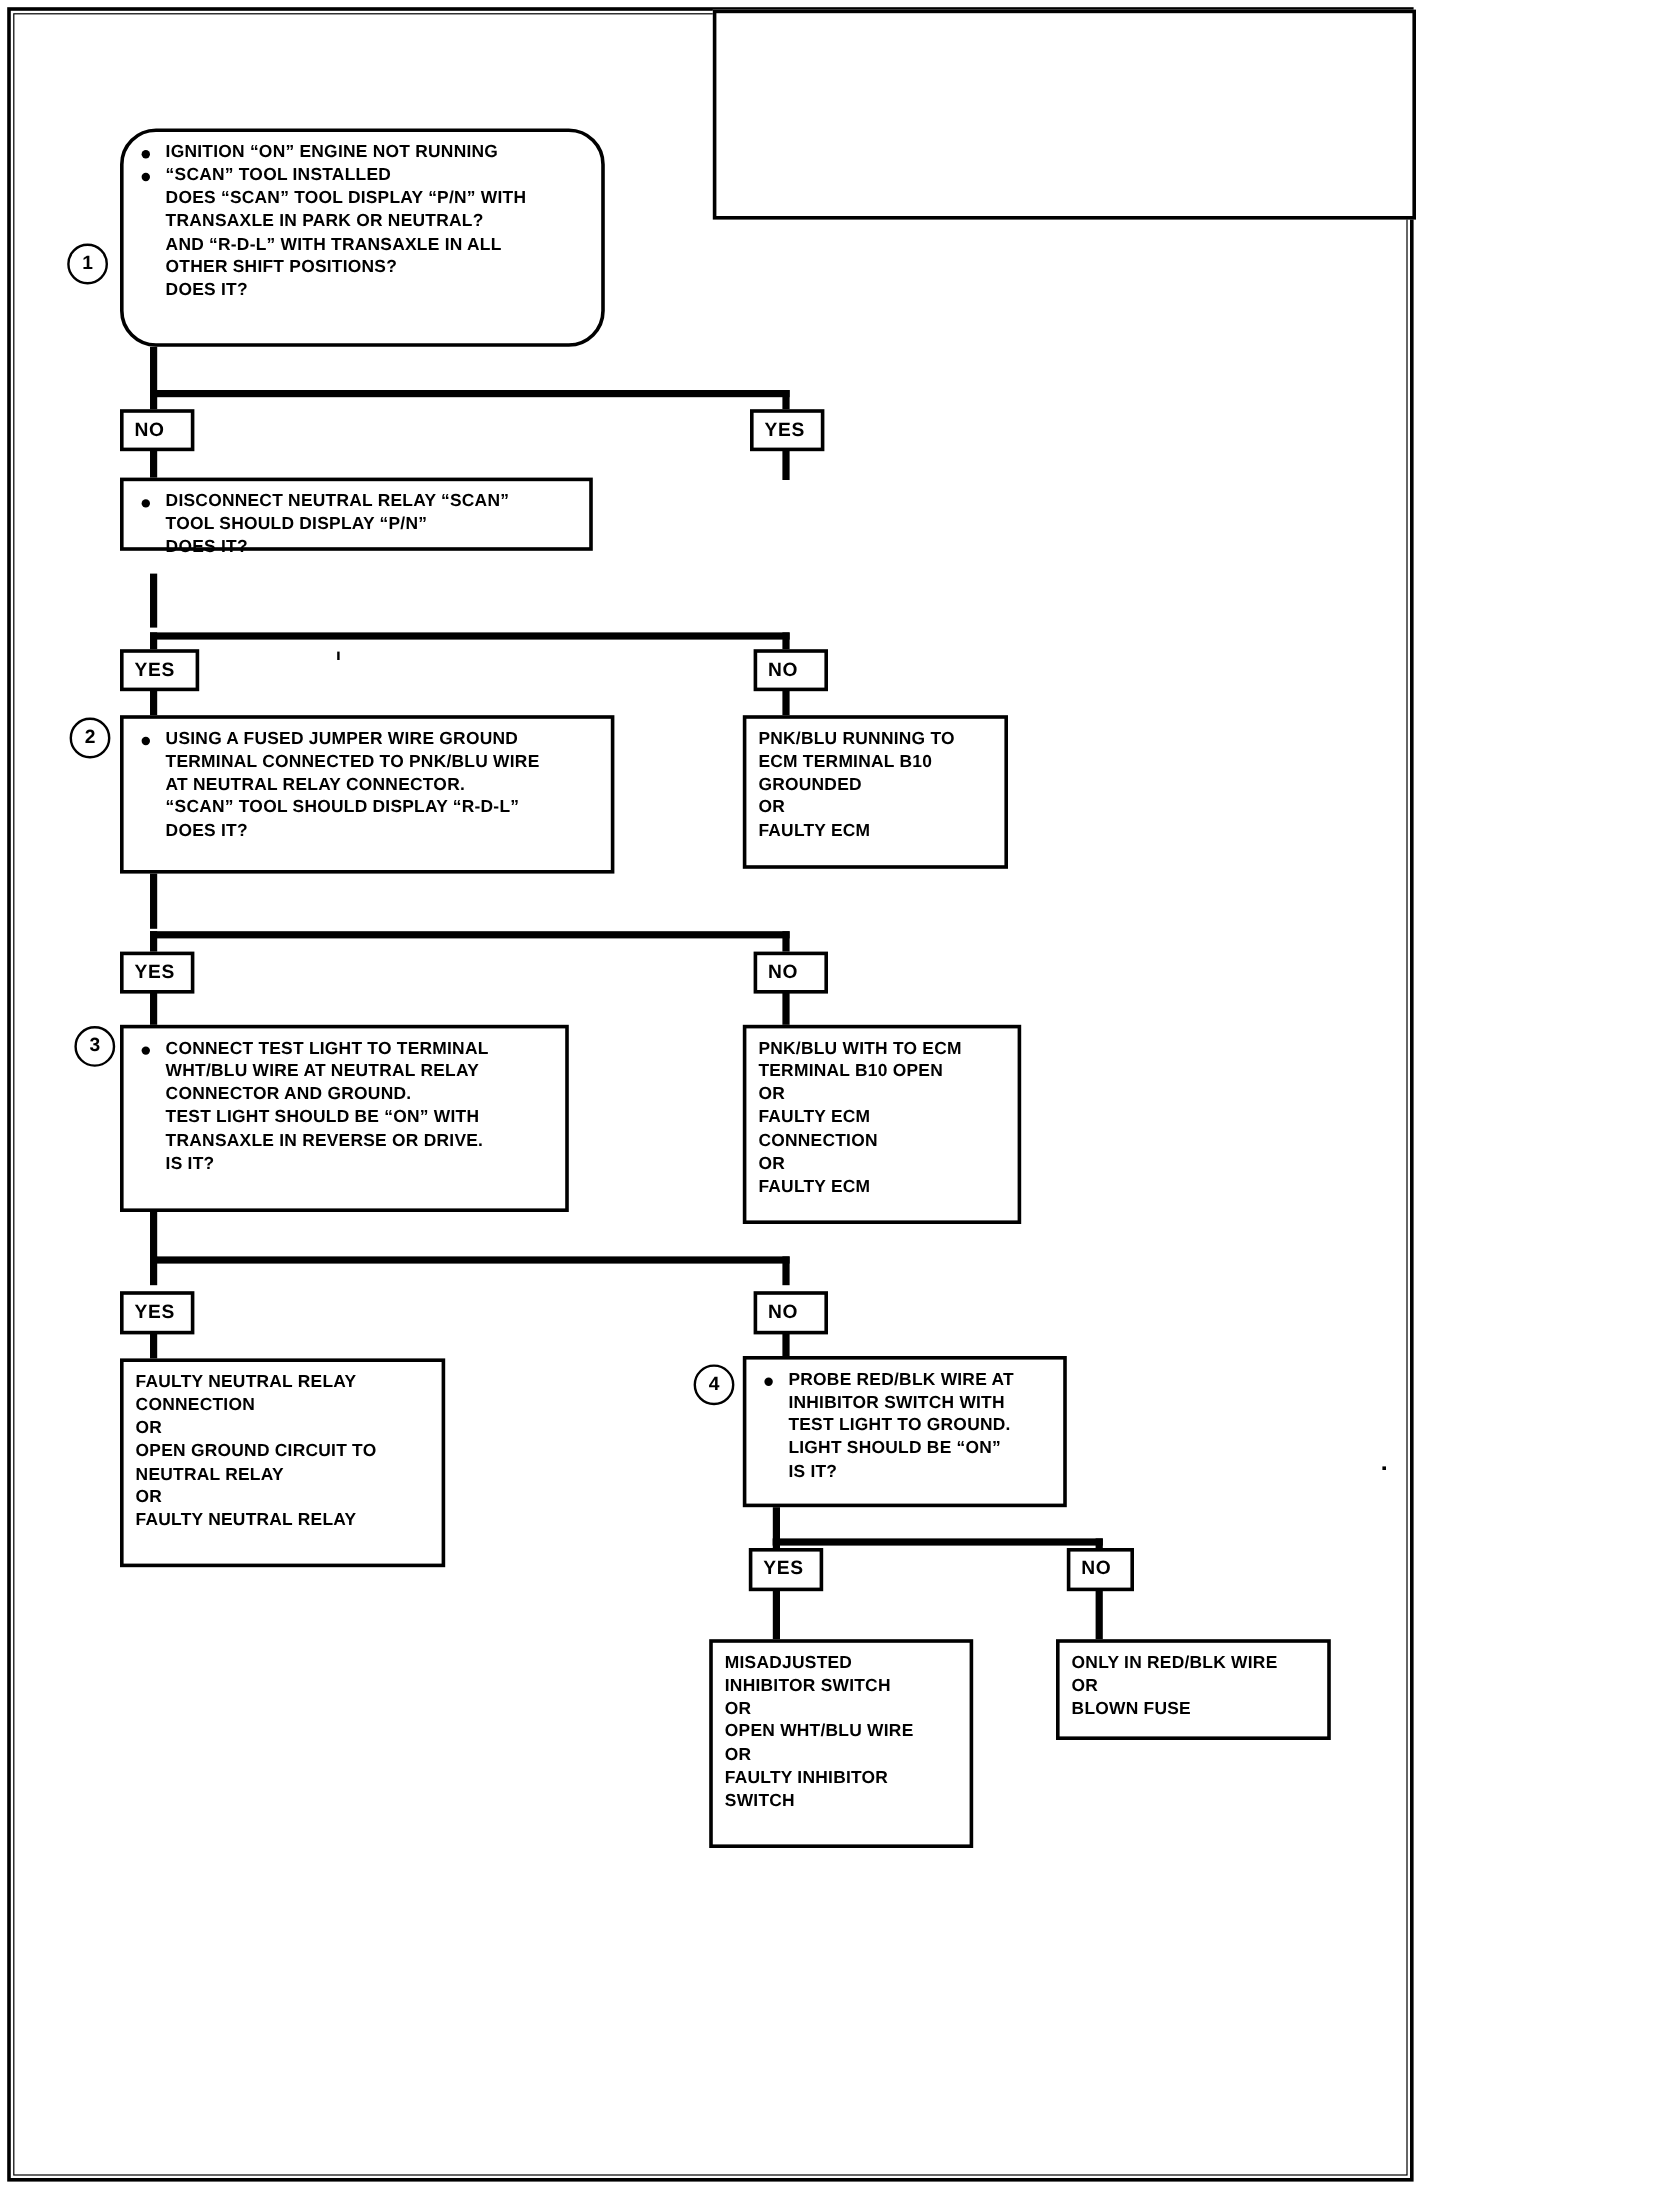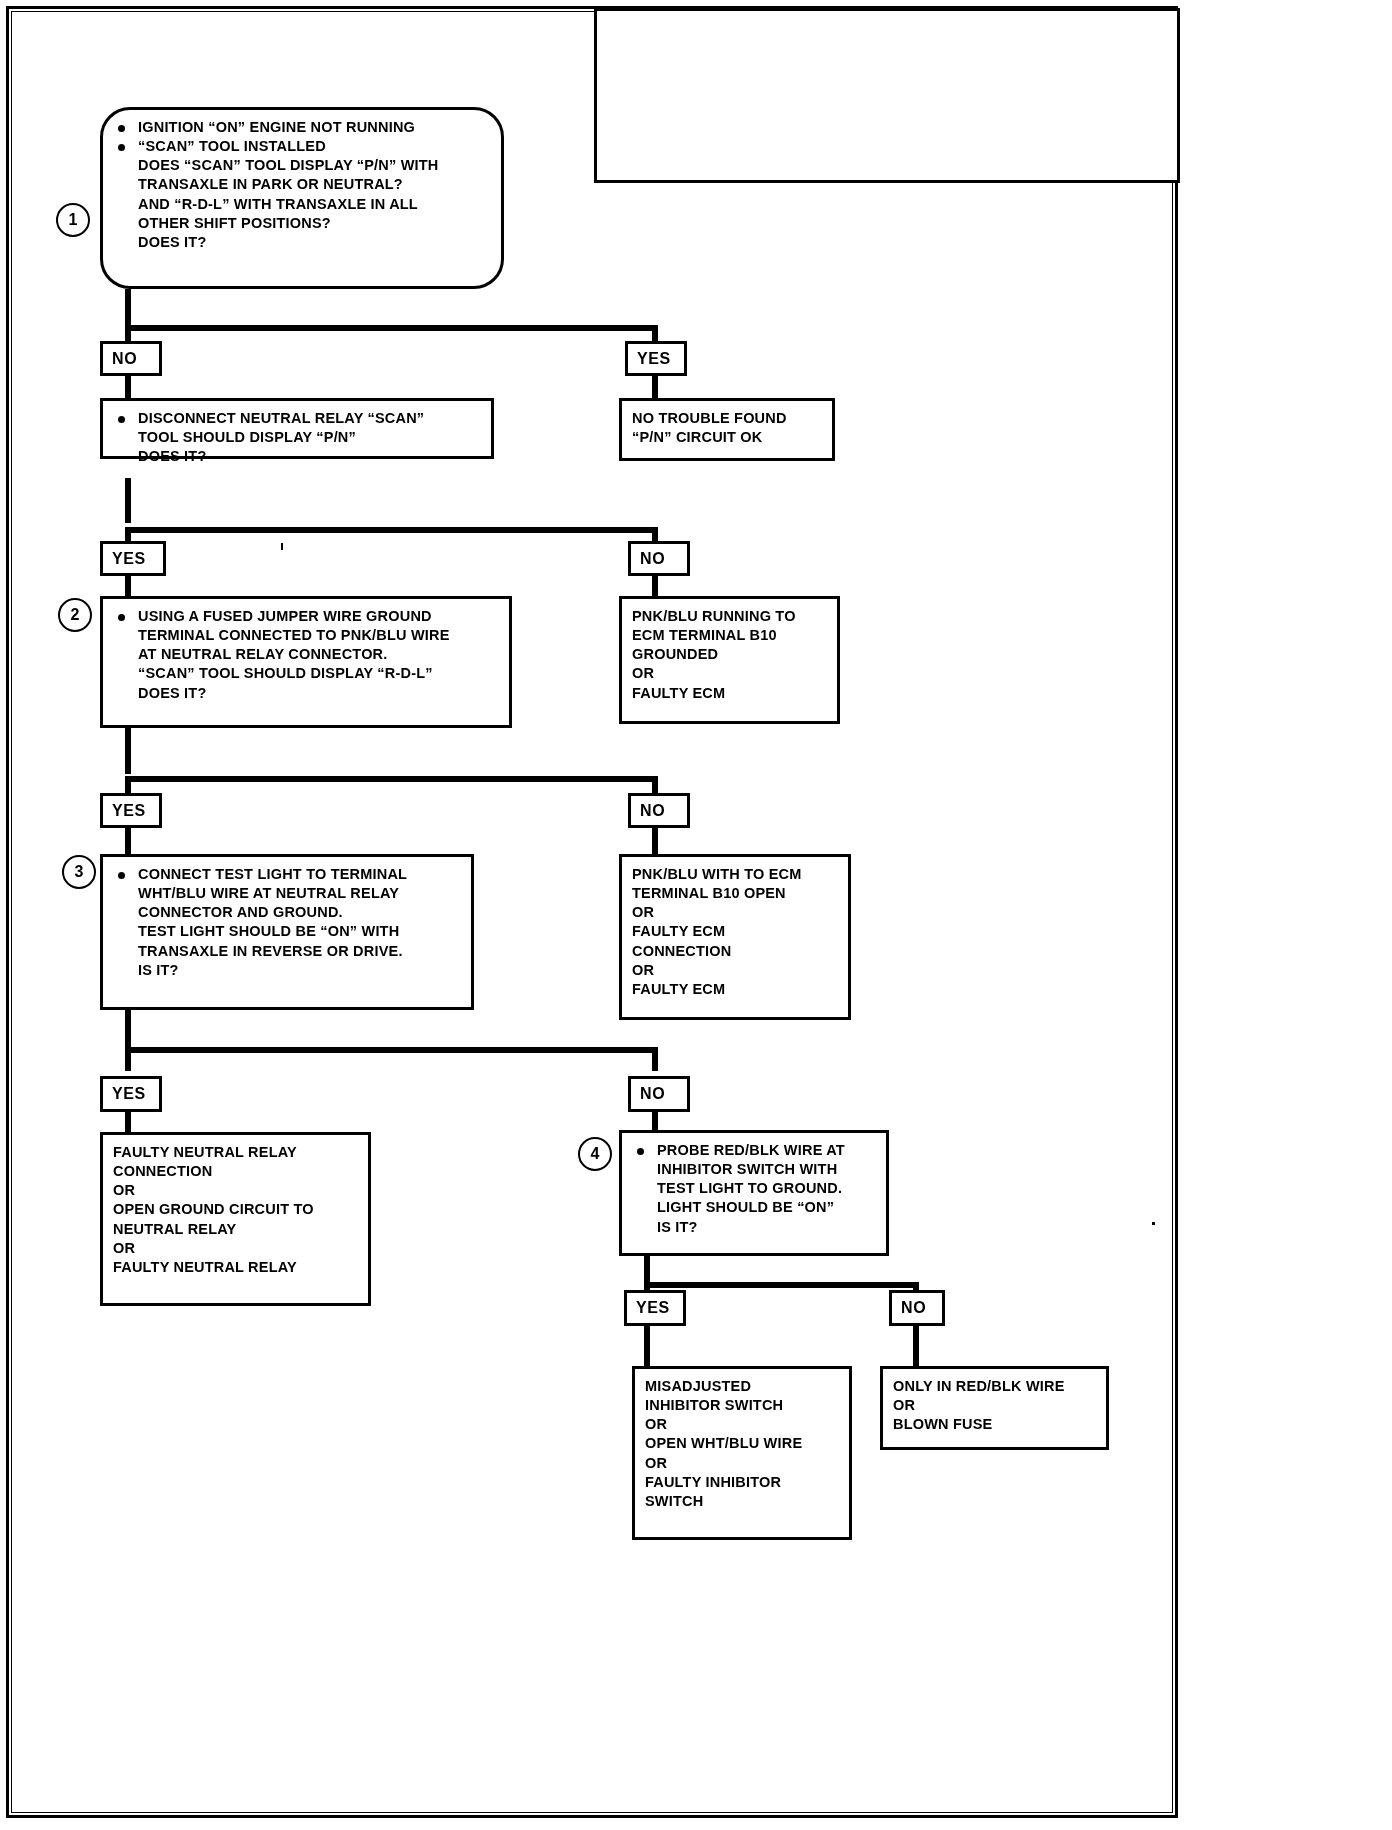--- a/index.html
+++ b/index.html
@@ -157,24 +157,20 @@
   <div class="hline" style="left:125px; top:325px; width:533px;"></div>
   <div class="vline" style="left:125px; top:325px; height:20px;"></div>
   <div class="vline" style="left:652px; top:325px; height:20px;"></div>
 
   <div class="label-box" style="left:100px; top:341px; width:62px; height:35px;">NO</div>
   <div class="label-box" style="left:625px; top:341px; width:62px; height:35px;">YES</div>
 
   <div class="vline" style="left:125px; top:374px; height:26px;"></div>
   <div class="vline" style="left:652px; top:374px; height:26px;"></div>
 
-  <div class="box" style="left:619px; top:398px; width:216px; height:63px;">
-    <div class="line">NO TROUBLE FOUND</div>
-    <div class="line">“P/N” CIRCUIT OK</div>
-  </div>
 
   <div class="box bulleted" style="left:100px; top:398px; width:394px; height:61px;">
     <ul>
       <li class="bullet">DISCONNECT NEUTRAL RELAY “SCAN”</li>
       <li>TOOL SHOULD DISPLAY “P/N”</li>
       <li>DOES IT?</li>
     </ul>
   </div>
 
   <div class="vline" style="left:125px; top:478px; height:45px;"></div>
@@ -281,21 +277,21 @@
   <div class="hline" style="left:644px; top:1282px; width:275px;"></div>
   <div class="vline" style="left:644px; top:1282px; height:20px;"></div>
   <div class="vline" style="left:913px; top:1282px; height:20px;"></div>
 
   <div class="label-box" style="left:624px; top:1290px; width:62px; height:36px;">YES</div>
   <div class="label-box" style="left:889px; top:1290px; width:56px; height:36px;">NO</div>
 
   <div class="vline" style="left:644px; top:1324px; height:44px;"></div>
   <div class="vline" style="left:913px; top:1324px; height:44px;"></div>
 
-  <div class="box" style="left:632px; top:1366px; width:220px; height:174px;">
+  <div class="box" style="left:591px; top:1366px; width:220px; height:174px;">
     <div class="line">MISADJUSTED</div>
     <div class="line">INHIBITOR SWITCH</div>
     <div class="line">OR</div>
     <div class="line">OPEN WHT/BLU WIRE</div>
     <div class="line">OR</div>
     <div class="line">FAULTY INHIBITOR</div>
     <div class="line">SWITCH</div>
   </div>
 
   <div class="box" style="left:880px; top:1366px; width:229px; height:84px;">

